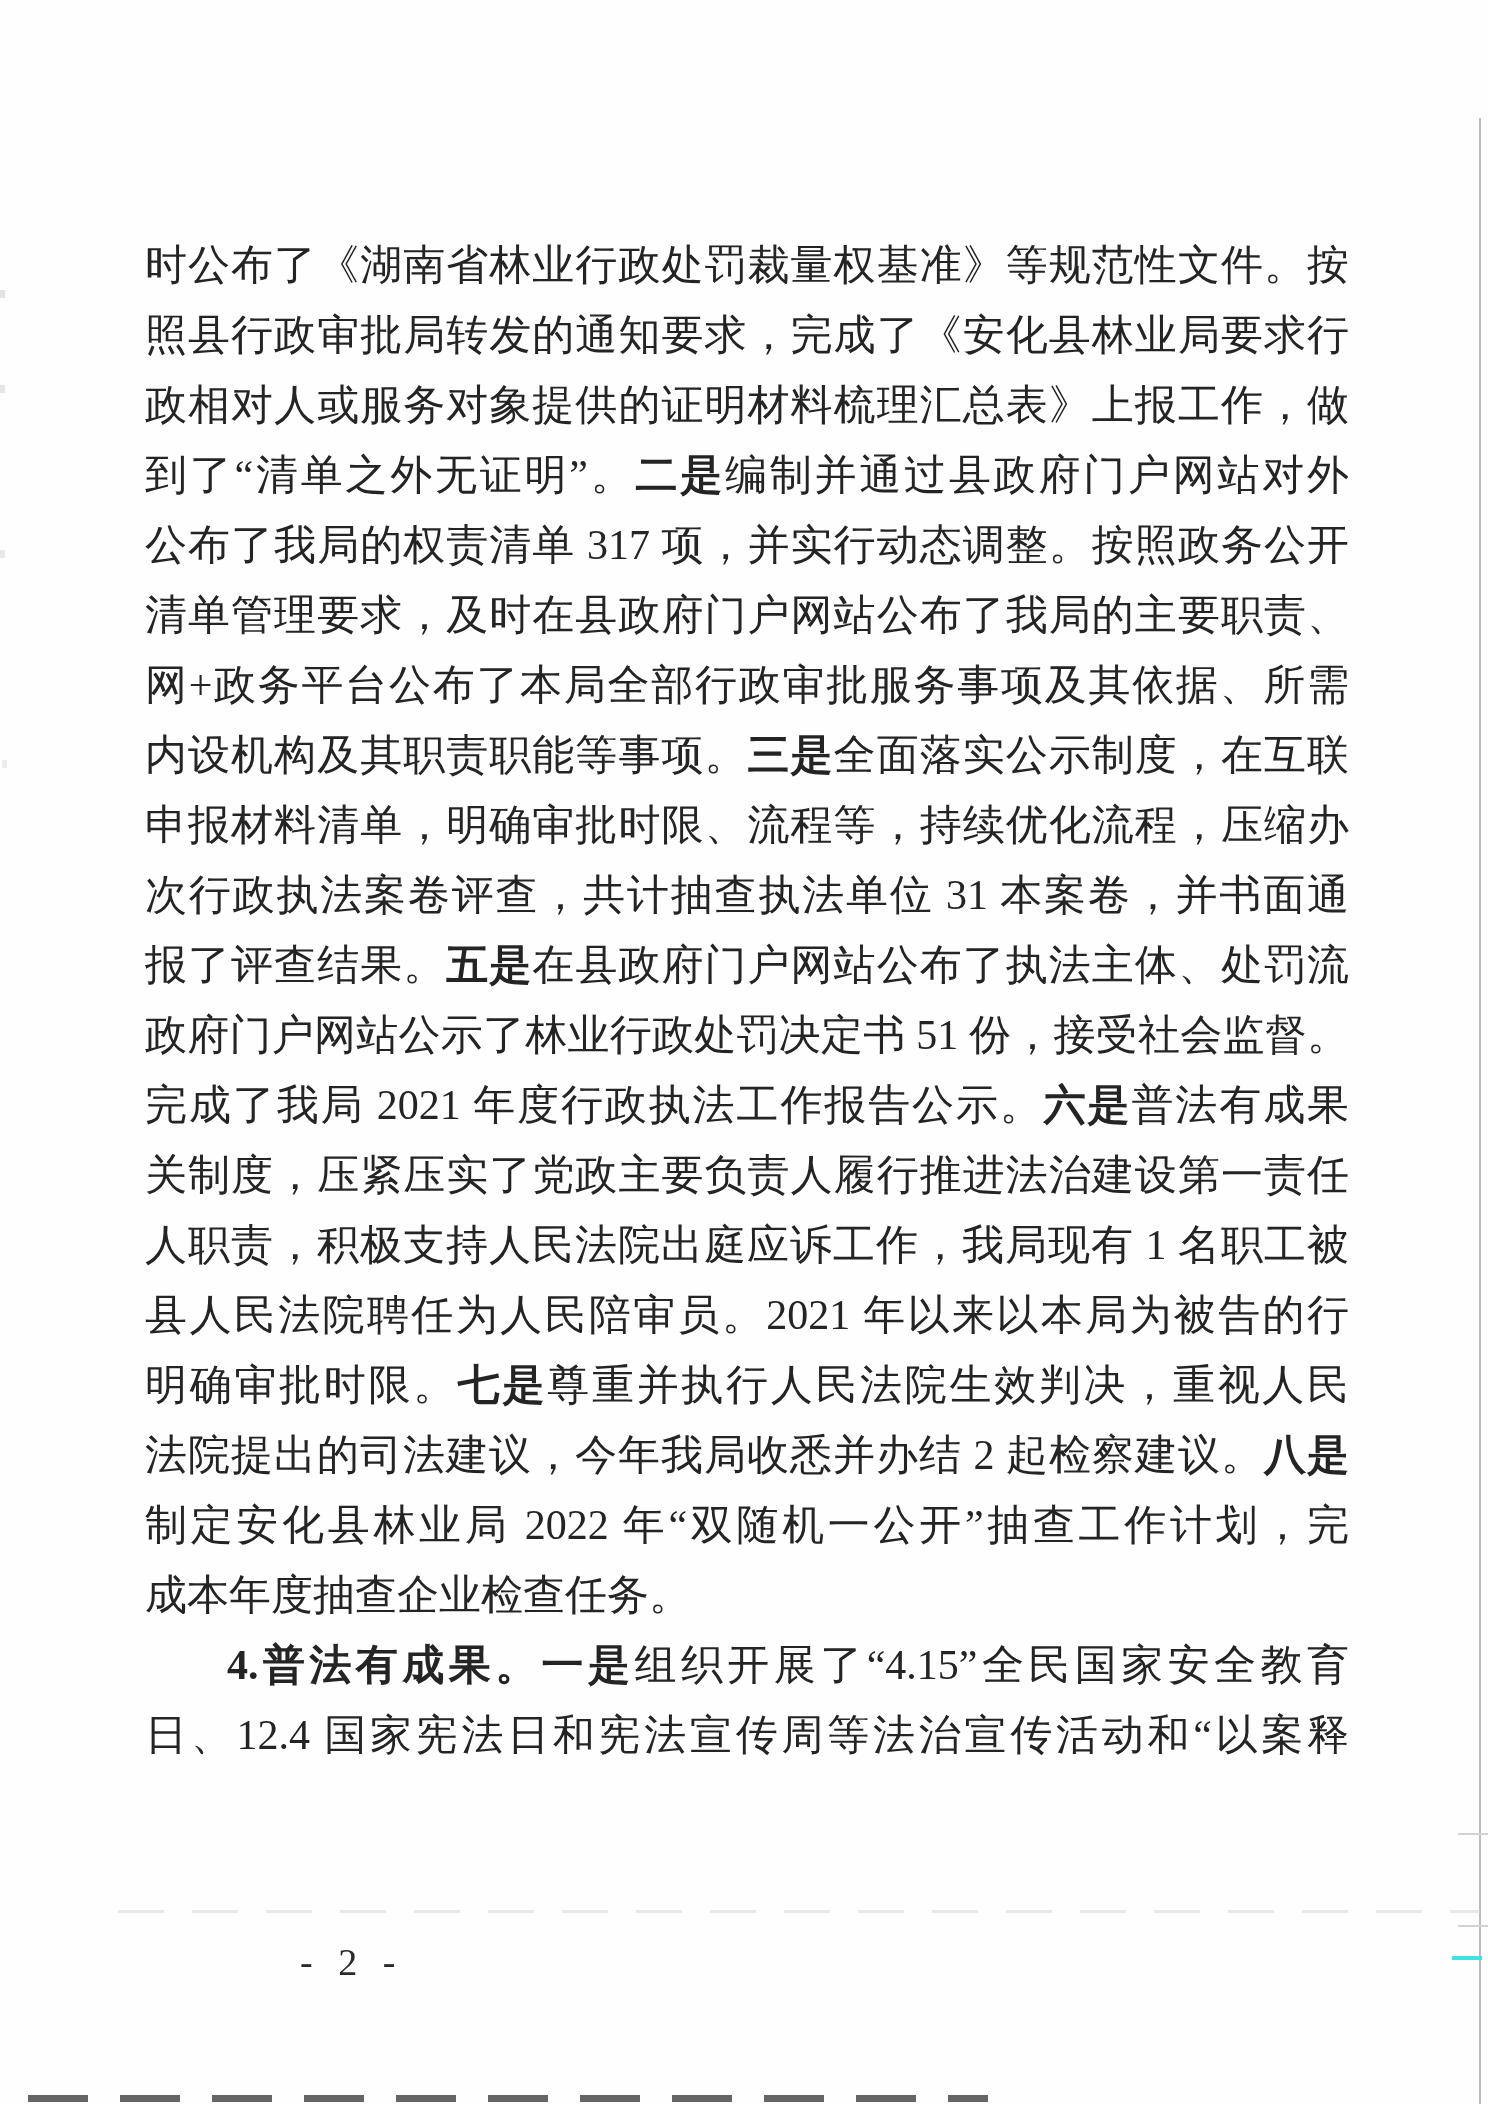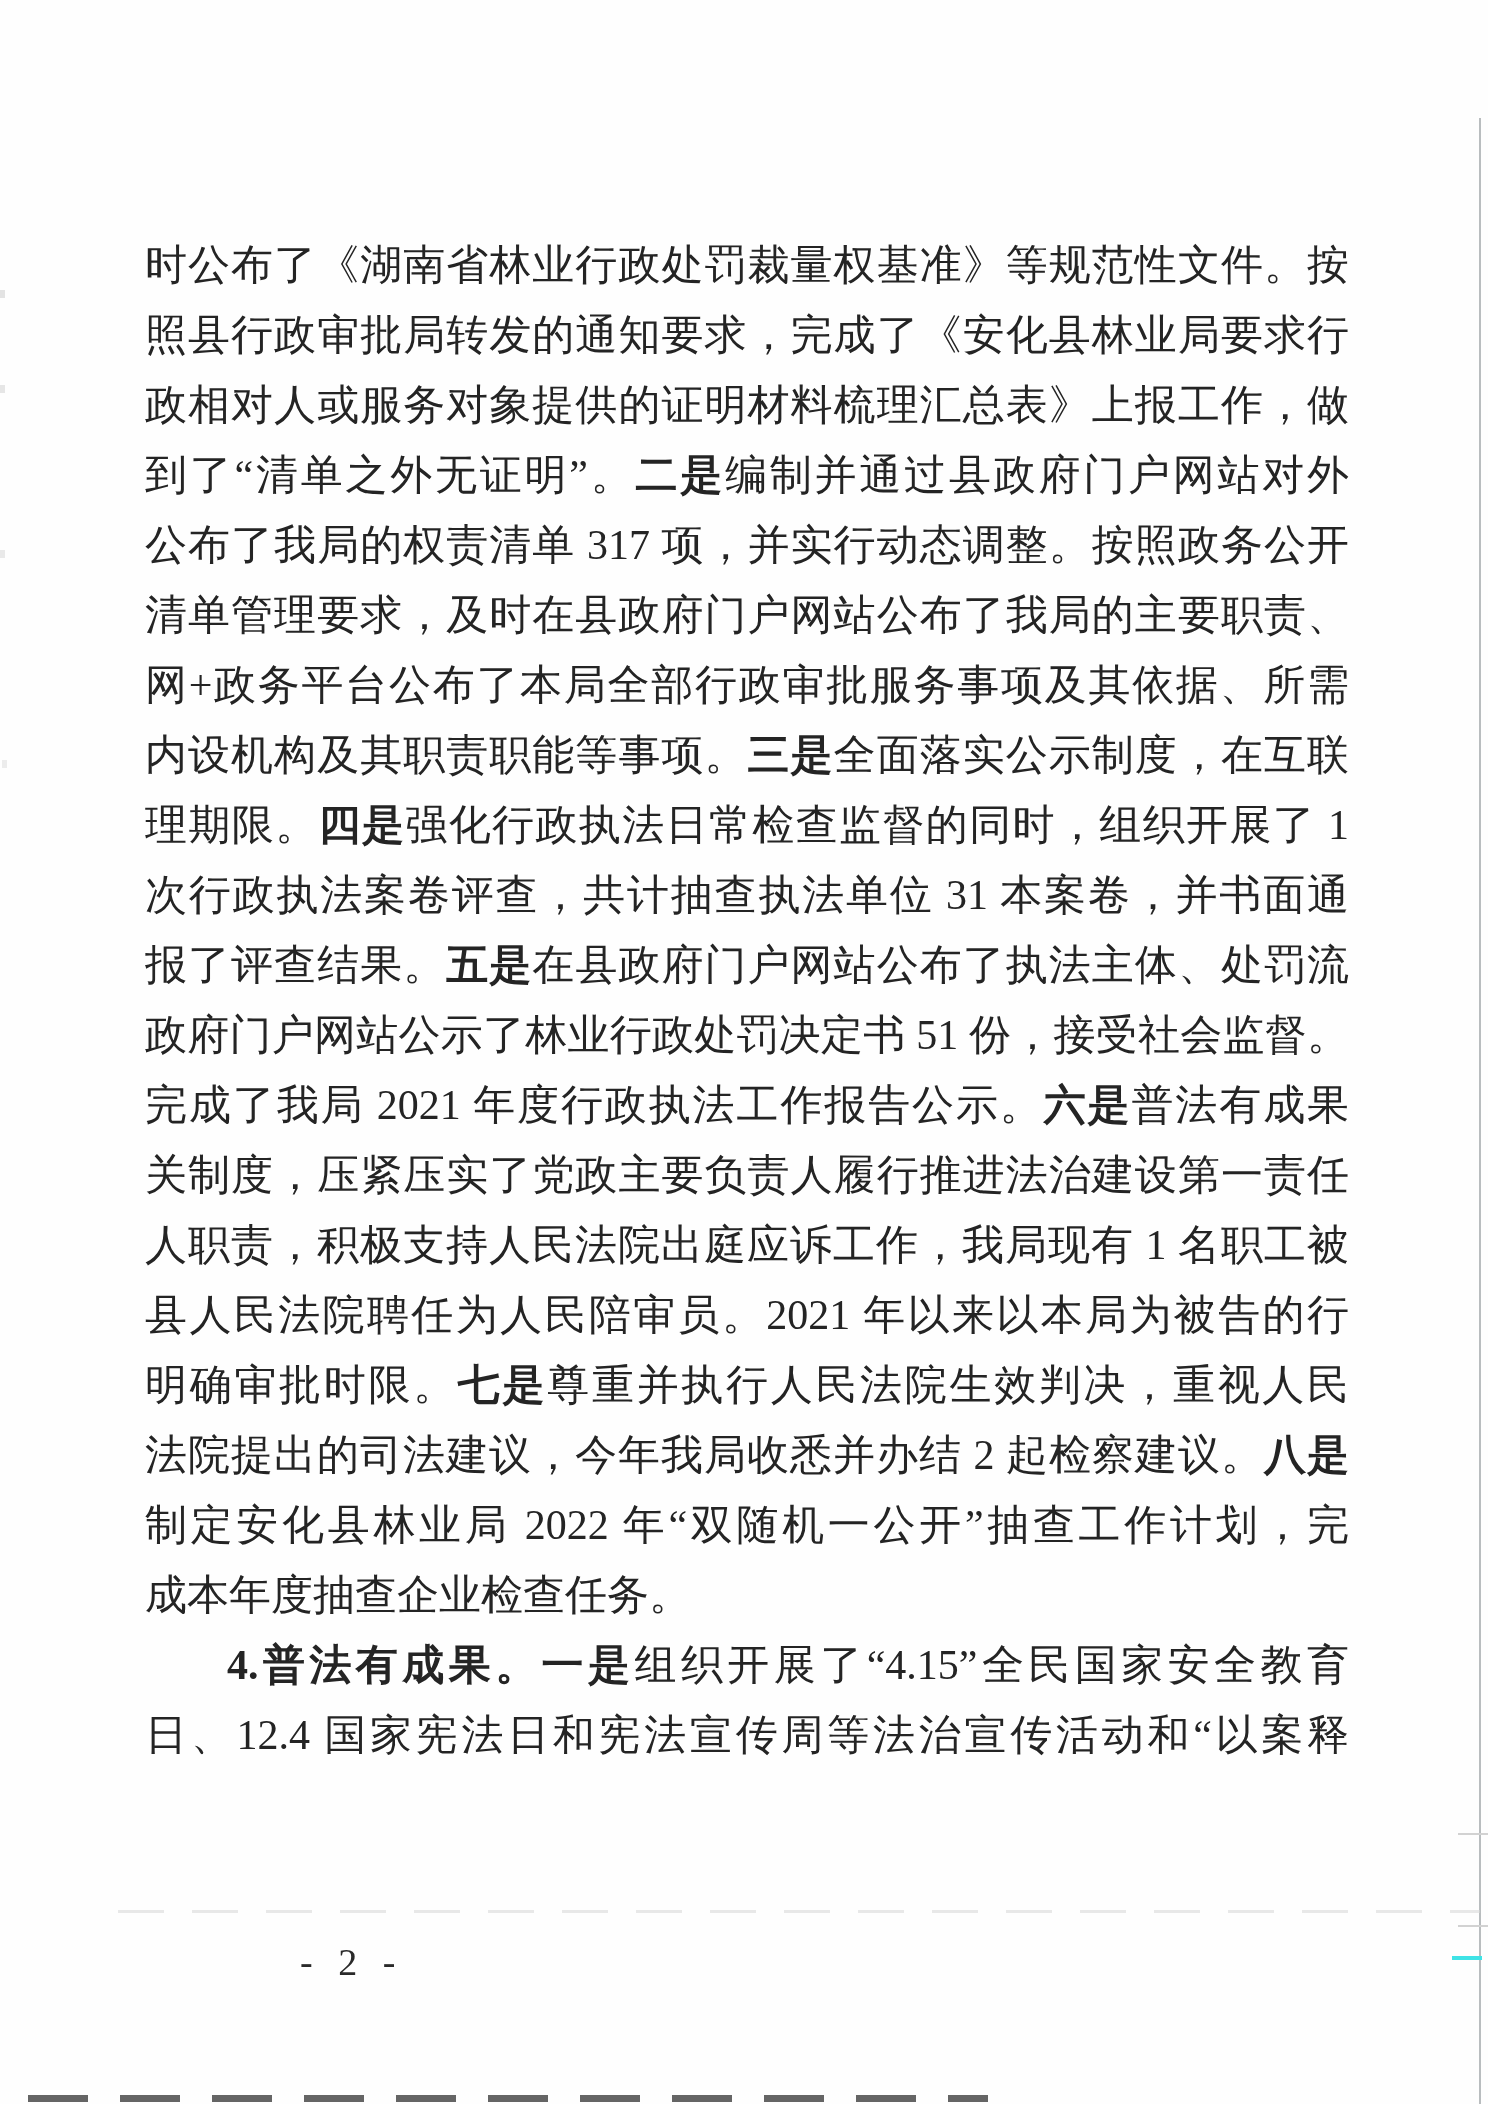--- a/index.html
+++ b/index.html
@@ -107,21 +107,21 @@
 <div class="page">
   <div class="text-block">
       <div class="doc-line"><span class="seg">时公布了《湖南省林业行政处罚裁量权基准》等规范性文件。按</span></div>
       <div class="doc-line"><span class="seg">照县行政审批局转发的通知要求，完成了《安化县林业局要求行</span></div>
       <div class="doc-line"><span class="seg">政相对人或服务对象提供的证明材料梳理汇总表》上报工作，做</span></div>
       <div class="doc-line"><span class="seg">到了“清单之外无证明”。</span><span class="seg bold">二是</span><span class="seg">编制并通过县政府门户网站对外</span></div>
       <div class="doc-line"><span class="seg">公布了我局的权责清单 317 项，并实行动态调整。按照政务公开</span></div>
       <div class="doc-line"><span class="seg">清单管理要求，及时在县政府门户网站公布了我局的主要职责、</span></div>
       <div class="doc-line"><span class="seg">网+政务平台公布了本局全部行政审批服务事项及其依据、所需</span></div>
       <div class="doc-line"><span class="seg">内设机构及其职责职能等事项。</span><span class="seg bold">三是</span><span class="seg">全面落实公示制度，在互联</span></div>
-      <div class="doc-line"><span class="seg">理期限。</span><span class="seg bold">四是</span><span class="seg">强化行政执法日常检查监督的同时，组织开展了 1</span></div>
+      <div class="doc-line"><span class="seg">申报材料清单，明确审批时限、流程等，持续优化流程，压缩办</span></div>
       <div class="doc-line"><span class="seg">次行政执法案卷评查，共计抽查执法单位 31 本案卷，并书面通</span></div>
       <div class="doc-line"><span class="seg">报了评查结果。</span><span class="seg bold">五是</span><span class="seg">在县政府门户网站公布了执法主体、处罚流</span></div>
       <div class="doc-line"><span class="seg">政府门户网站公示了林业行政处罚决定书 51 份，接受社会监督。</span></div>
       <div class="doc-line"><span class="seg">完成了我局 2021 年度行政执法工作报告公示。</span><span class="seg bold">六是</span><span class="seg">普法有成果</span></div>
       <div class="doc-line"><span class="seg">关制度，压紧压实了党政主要负责人履行推进法治建设第一责任</span></div>
       <div class="doc-line"><span class="seg">人职责，积极支持人民法院出庭应诉工作，我局现有 1 名职工被</span></div>
       <div class="doc-line"><span class="seg">县人民法院聘任为人民陪审员。2021 年以来以本局为被告的行</span></div>
       <div class="doc-line"><span class="seg">明确审批时限。</span><span class="seg bold">七是</span><span class="seg">尊重并执行人民法院生效判决，重视人民</span></div>
       <div class="doc-line"><span class="seg">法院提出的司法建议，今年我局收悉并办结 2 起检察建议。</span><span class="seg bold">八是</span></div>
       <div class="doc-line"><span class="seg">制定安化县林业局 2022 年“双随机一公开”抽查工作计划，完</span></div>

